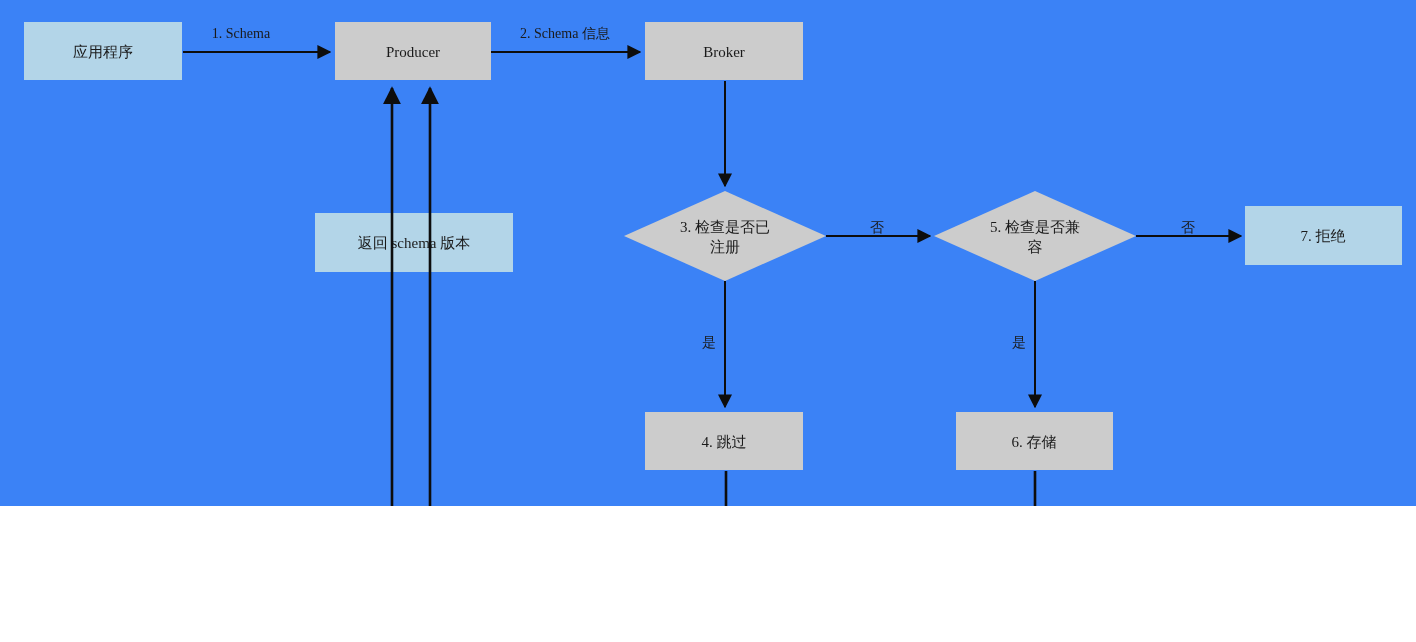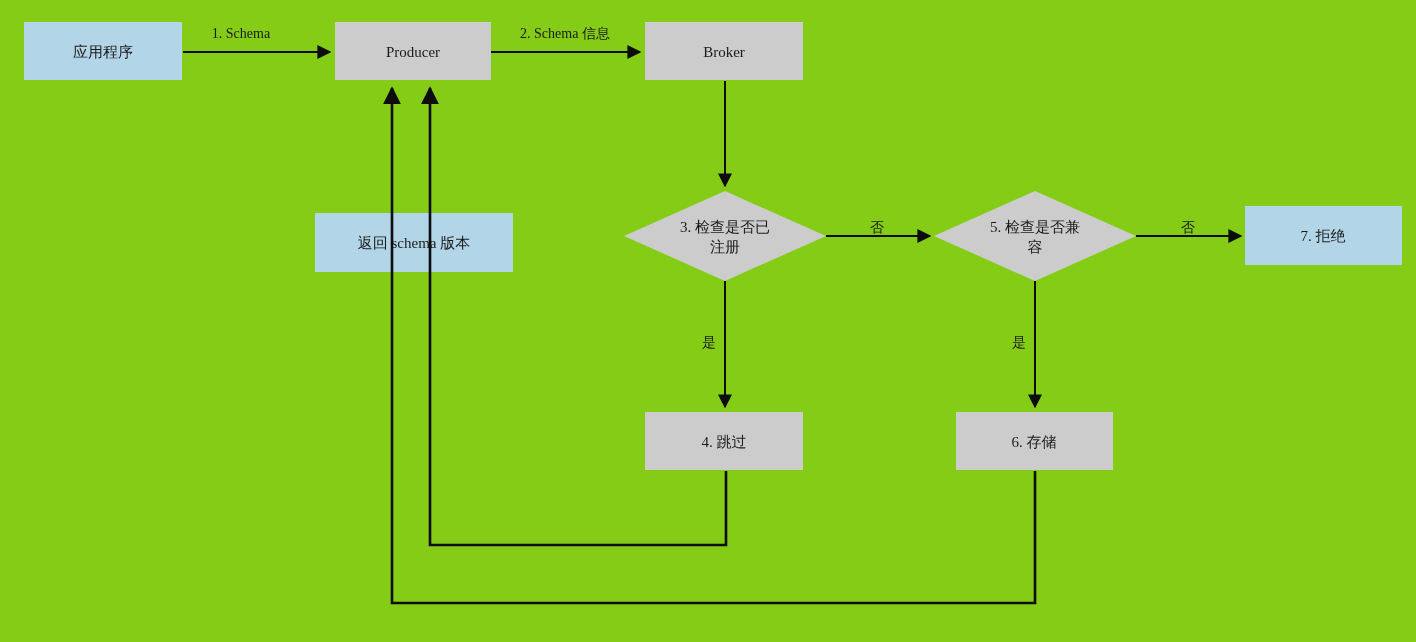--- a/index.html
+++ b/index.html
@@ -6,22 +6,22 @@
     margin: 0;
     padding: 0;
     background: #ffffff;
   }
   body {
     font-family: "Liberation Serif", "DejaVu Serif", serif;
   }
   #canvas {
     position: relative;
     width: 1416px;
-    height: 642px;
-    background: #84cc16;
+    height: 506px;
+    background: #3b82f6;
     overflow: hidden;
   }
   #flow-svg {
     position: absolute;
     left: 0;
     top: 0;
     width: 1416px;
     height: 642px;
   }
   .node-text {

